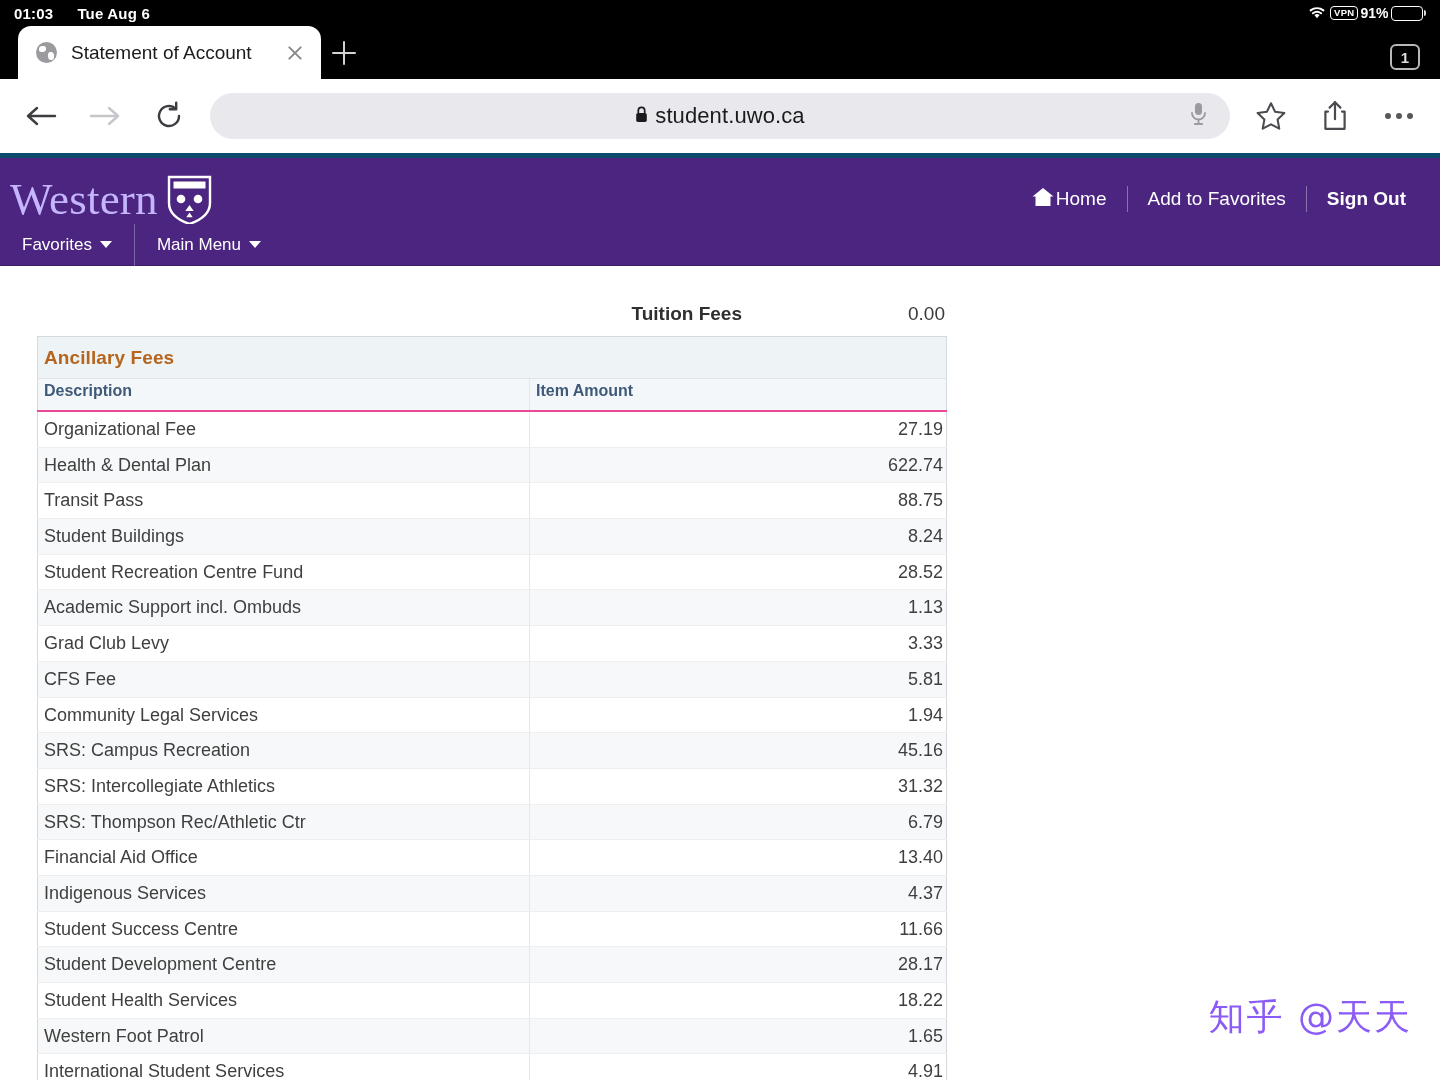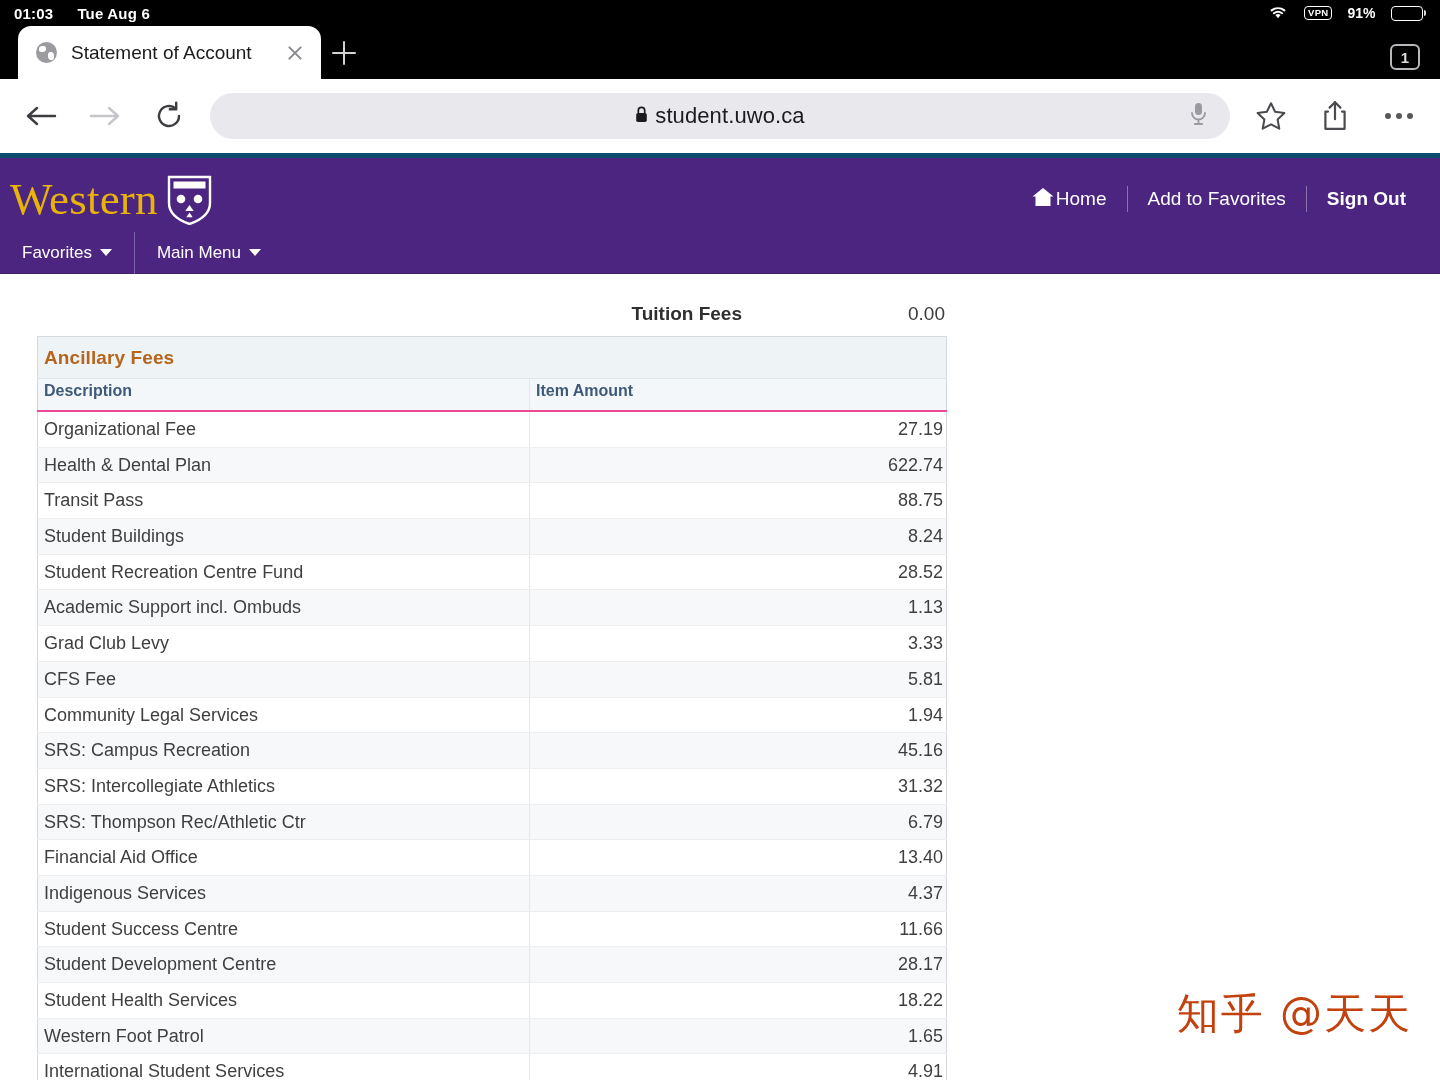--- a/index.html
+++ b/index.html
@@ -18,21 +18,21 @@
     display: flex; align-items: center;
     color: #ffffff;
   }
   #status-left {
     display: flex; align-items: baseline; gap: 24px;
     padding-left: 14px;
     font-size: 15px; font-weight: bold; letter-spacing: .2px;
   }
   #status-right {
     margin-left: auto; padding-right: 14px;
-    display: flex; align-items: center; gap: 15px;
+    display: flex; align-items: center; gap: 2px;
     font-size: 14px; font-weight: bold;
   }
   .vpn-pill {
     border: 1.6px solid #ffffff; border-radius: 4px;
     font-size: 9.5px; font-weight: bold;
     padding: 1px 3px 1px 3px; line-height: 1;
     letter-spacing: .3px;
   }
   .batt-wrap { display: flex; align-items: center; }
   .batt-body {
@@ -159,37 +159,37 @@
     width: 1440px; height: 82px;
     background: #4b2580;
     display: flex; align-items: center;
   }
   #western-logo {
     display: flex; align-items: center; gap: 8px;
     padding-left: 10px; cursor: pointer;
   }
   #western-wordmark {
     font-family: "Liberation Serif", serif;
-    font-size: 45px; color: #eab308; line-height: 1;
+    font-size: 45px; color: #c4b5fd; line-height: 1;
     letter-spacing: .2px;
   }
   #western-shield { display: block; }
   #banner-links {
     margin-left: auto; padding-right: 14px;
     display: flex; align-items: center;
     color: #ffffff; font-size: 19px;
   }
   #banner-links .lnk { padding: 0 20px; cursor: pointer; white-space: nowrap; }
   #banner-links .divider { width: 1px; height: 26px; background: #8a72b0; }
   #home-link { display: flex; align-items: center; gap: 1px; }
   #sign-out-link { font-weight: bold; padding-right: 10px; }
 
   
   #menu-bar {
-    position: absolute; top: 232px; left: 0;
+    position: absolute; top: 224px; left: 0;
     width: 1440px; height: 42px;
     background: #4b2580;
     display: flex; align-items: center;
     border-bottom: 1px solid #3c1d68;
   }
   .menu-item {
     color: #ffffff; font-size: 17px;
     height: 42px; display: flex; align-items: center; gap: 8px;
     padding: 0 22px; cursor: pointer;
   }
@@ -258,21 +258,21 @@
   .fee-row td.c-desc {
     width: 492px; padding-left: 6px;
     border-right: 1px solid #e4e8eb;
   }
   .fee-row td.c-amt { text-align: right; padding-right: 3px; }
   .fee-row:last-child td { border-bottom: none; }
 
   
   #watermark {
     position: absolute; right: 28px; bottom: 38px;
-    font-size: 42px; color: #c2410c;
+    font-size: 36px; color: #8b5cf6;
     font-family: "DejaVu Sans", sans-serif;
     letter-spacing: 2px;
     user-select: none;
     white-space: nowrap;
   }
 </style>
 </head>
 <body>
 
 <div id="status-bar">

